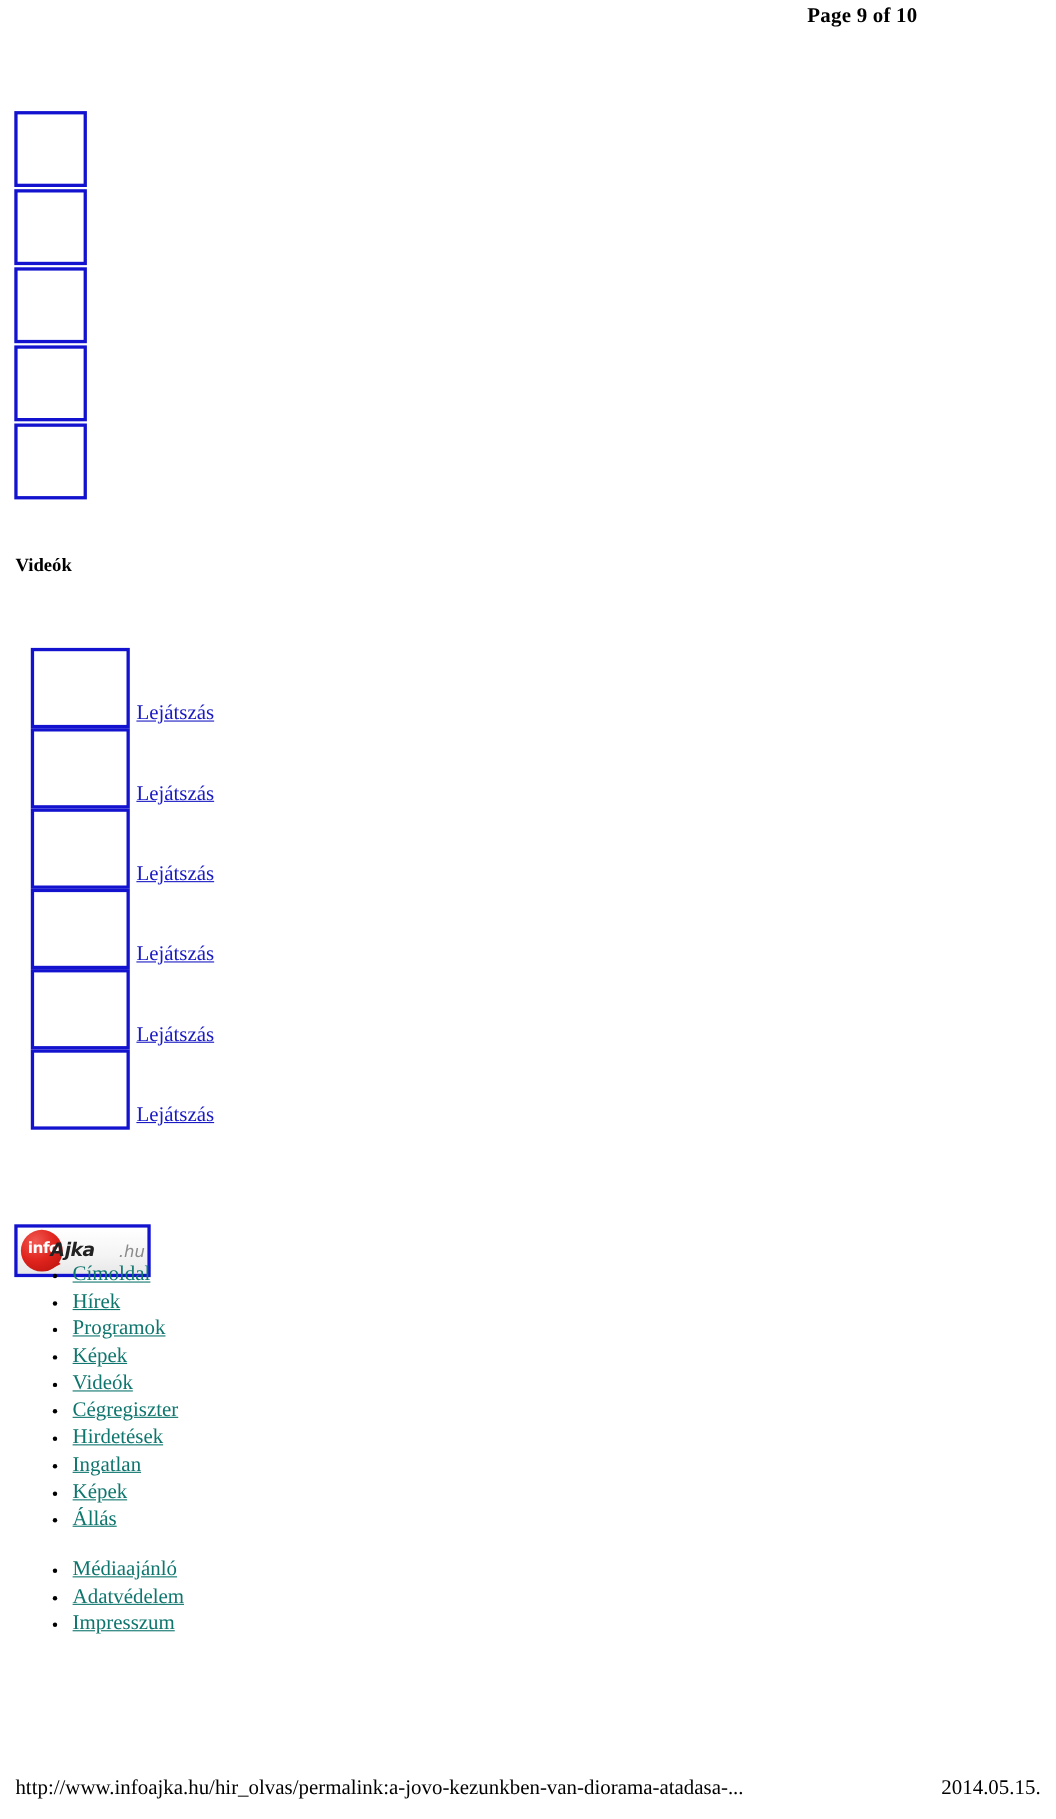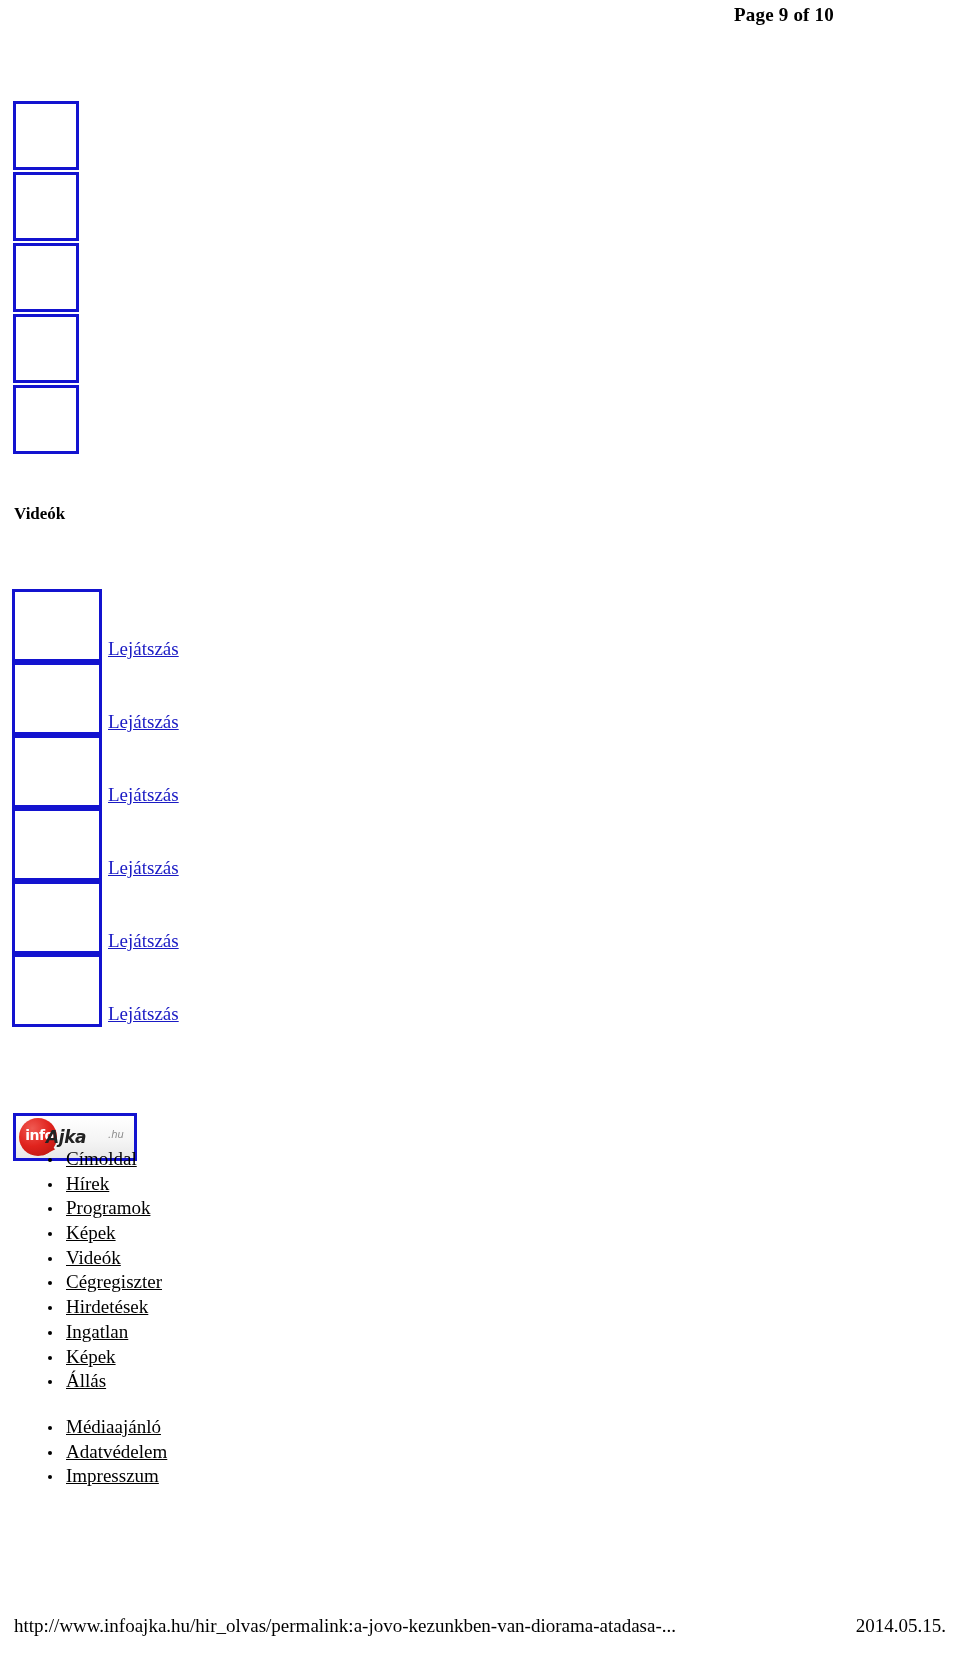--- a/index.html
+++ b/index.html
@@ -45,21 +45,21 @@
   
   #videos-heading {
     position: absolute;
     left: 14px;
     top: 504px;
     font-size: 17px;
     font-weight: bold;
   }
 
   
-  #video-list { position: absolute; left: 12px; top: 589px; }
+  #video-list { position: absolute; left: 28px; top: 589px; }
   .video-row {
     position: relative;
     height: 73px;
     width: 300px;
   }
   .video-thumb {
     position: absolute;
     left: 0;
     top: 0;
     width: 90px;
@@ -135,21 +135,21 @@
     color: #222222;
     letter-spacing: -.4px;
     text-align: right;
   }
   #site-logo .logo-hu {
     position: absolute;
     left: 92px;
     top: 13px;
     font-family: "DejaVu Sans", sans-serif;
     font-style: italic;
-    font-size: 10px;
+    font-size: 15px;
     color: #8b8b8b;
   }
 
   
   .nav-list {
     position: absolute;
     left: 48px;
     margin: 0;
     padding: 0;
     list-style: none;
@@ -167,21 +167,21 @@
     content: "";
     position: absolute;
     left: 0;
     top: 11px;
     width: 4px;
     height: 4px;
     background: #000;
     border-radius: 50%;
   }
   .nav-list a {
-    color: #000000;
+    color: #0f766e;
     text-decoration: underline;
     cursor: pointer;
   }
 
   
   #page-footer {
     position: absolute;
     left: 0;
     bottom: 17px;
     width: 960px;

